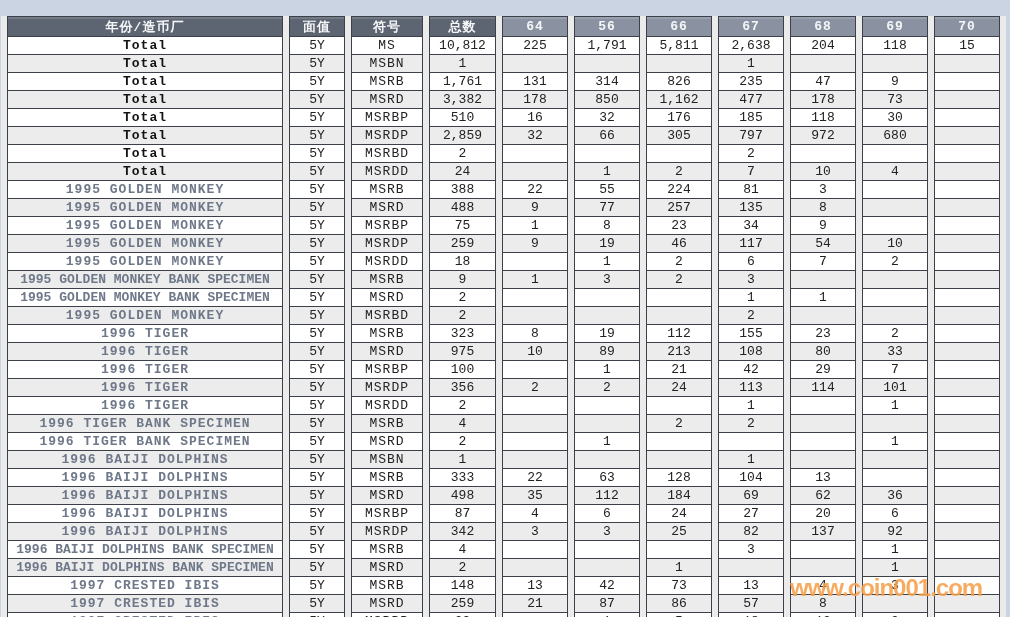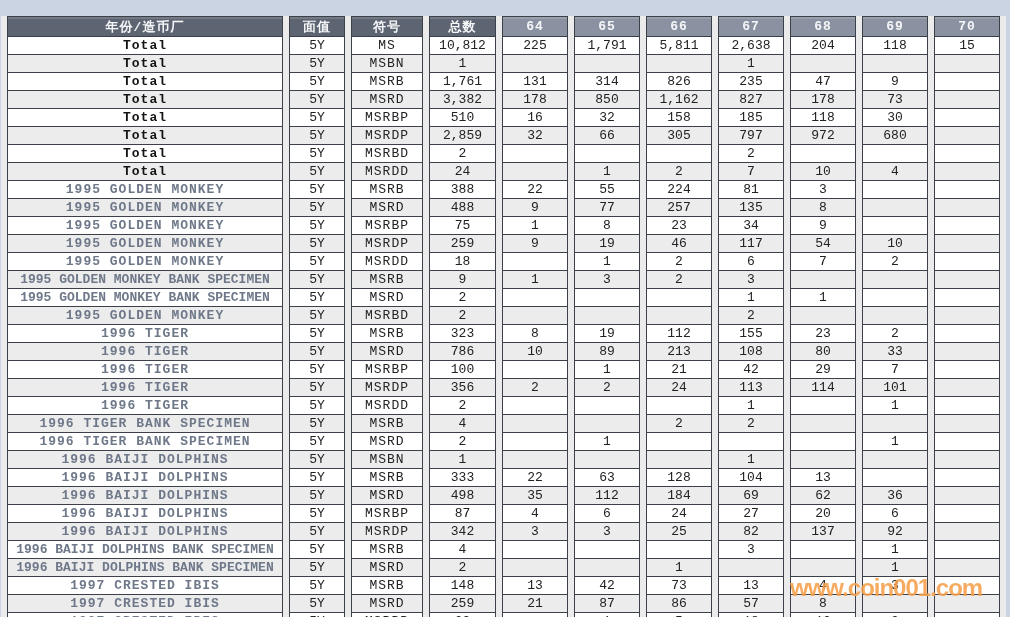--- a/index.html
+++ b/index.html
@@ -59,21 +59,21 @@
       <col style="width: 66px;">
       <col style="width: 66px;">
     </colgroup>
   <thead>
     <tr id="header-row">
         <th class="main">年份/造币厂</th>
         <th class="main">面值</th>
         <th class="main">符号</th>
         <th class="main">总数</th>
         <th class="grade">64</th>
-        <th class="grade">65</th>
+        <th class="grade">56</th>
         <th class="grade">66</th>
         <th class="grade">67</th>
         <th class="grade">68</th>
         <th class="grade">69</th>
         <th class="grade">70</th>
       </tr>
   </thead>
   <tbody id="table-body">
       <tr>
         <td class="name total">Total</td>
@@ -115,33 +115,33 @@
         <td></td>
       </tr>
       <tr class="alt">
         <td class="name total">Total</td>
         <td>5Y</td>
         <td class="sym">MSRD</td>
         <td>3,382</td>
         <td>178</td>
         <td>850</td>
         <td>1,162</td>
-        <td>827</td>
+        <td>477</td>
         <td>178</td>
         <td>73</td>
         <td></td>
       </tr>
       <tr>
         <td class="name total">Total</td>
         <td>5Y</td>
         <td class="sym">MSRBP</td>
         <td>510</td>
         <td>16</td>
         <td>32</td>
-        <td>158</td>
+        <td>176</td>
         <td>185</td>
         <td>118</td>
         <td>30</td>
         <td></td>
       </tr>
       <tr class="alt">
         <td class="name total">Total</td>
         <td>5Y</td>
         <td class="sym">MSRDP</td>
         <td>2,859</td>
@@ -293,21 +293,21 @@
         <td>112</td>
         <td>155</td>
         <td>23</td>
         <td>2</td>
         <td></td>
       </tr>
       <tr class="alt">
         <td class="name">1996 TIGER</td>
         <td>5Y</td>
         <td class="sym">MSRD</td>
-        <td>786</td>
+        <td>975</td>
         <td>10</td>
         <td>89</td>
         <td>213</td>
         <td>108</td>
         <td>80</td>
         <td>33</td>
         <td></td>
       </tr>
       <tr>
         <td class="name">1996 TIGER</td>

